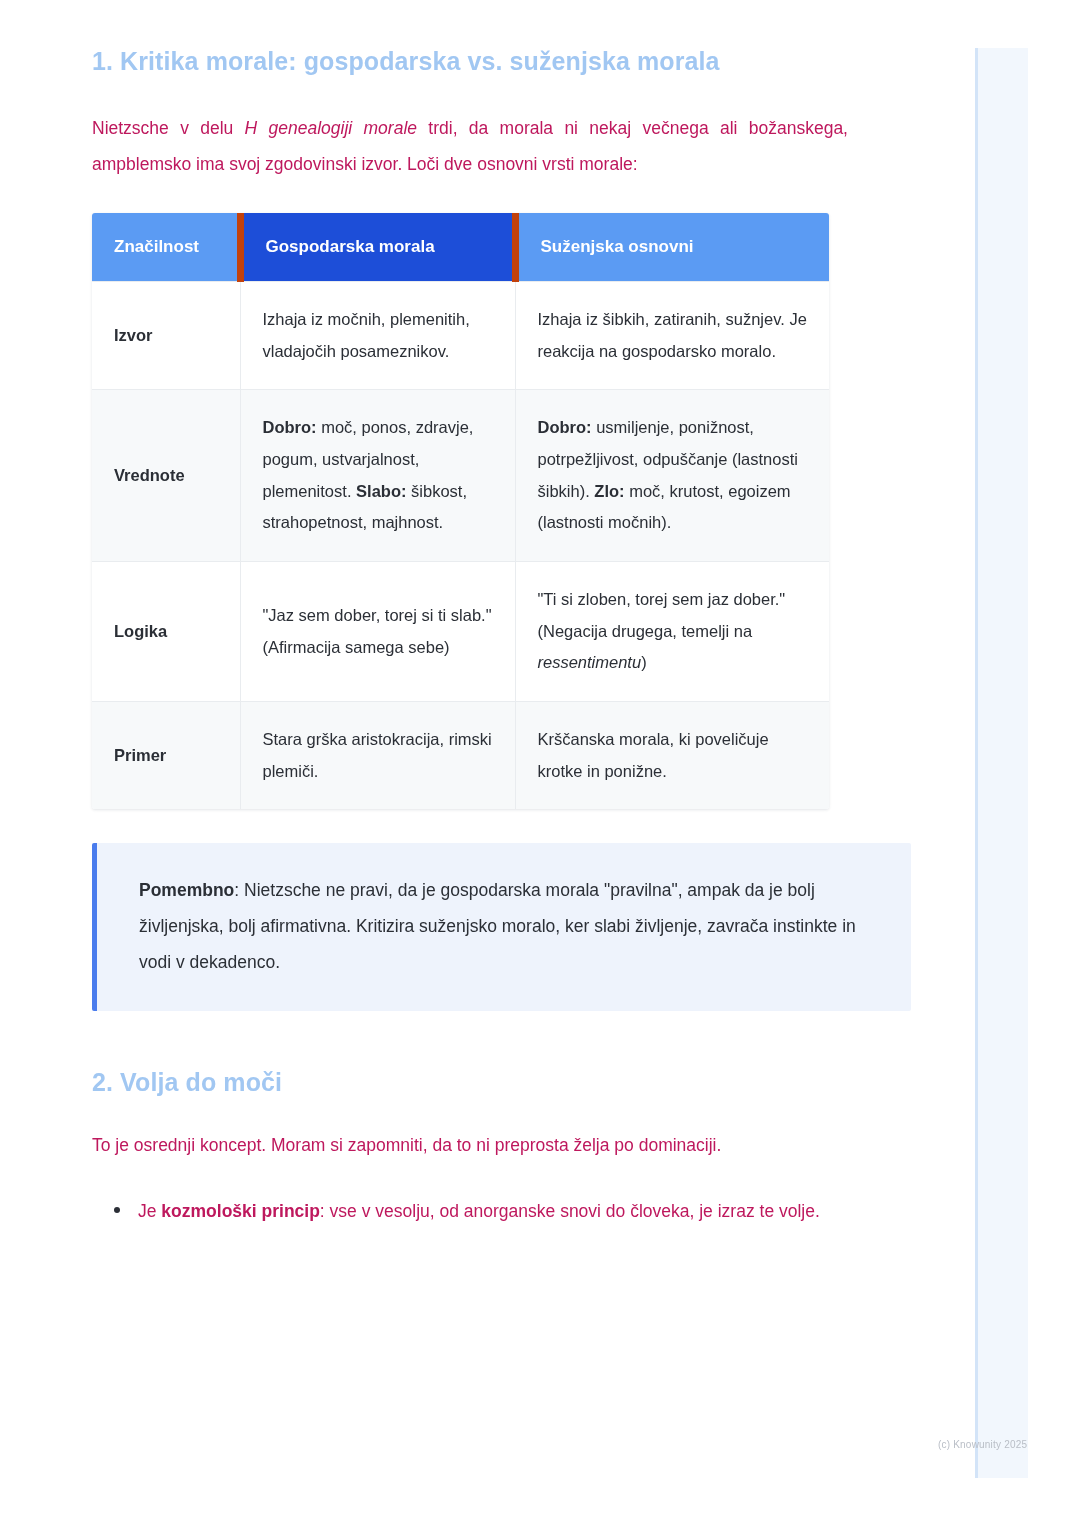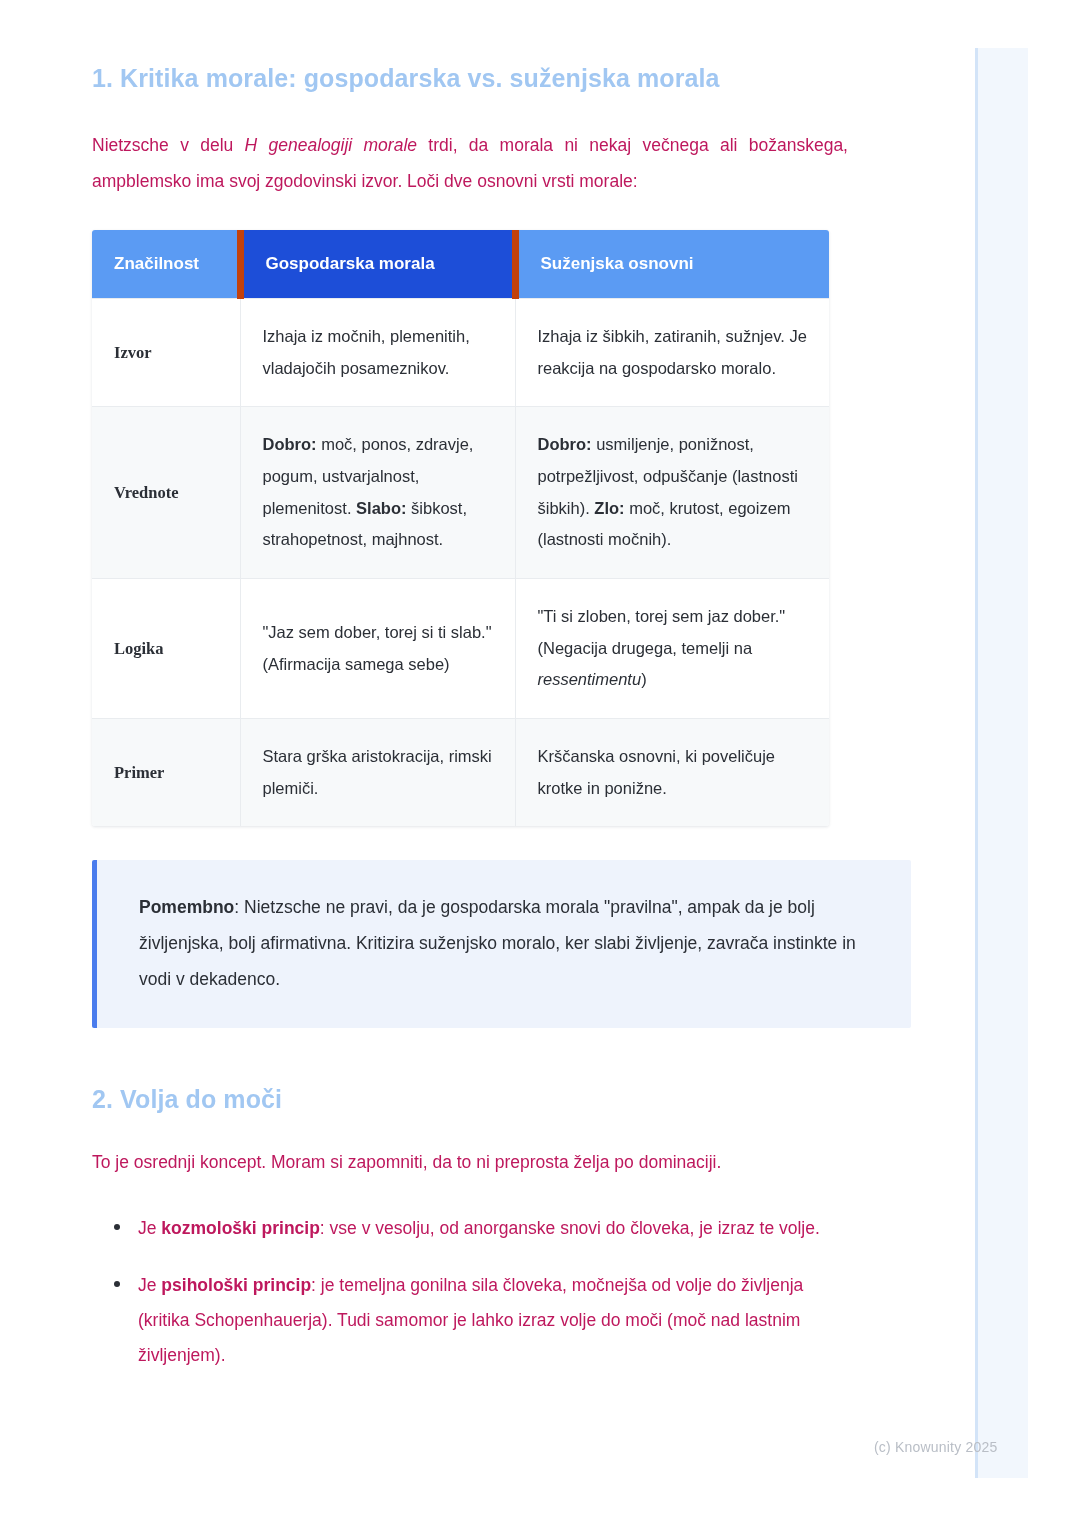--- a/index.html
+++ b/index.html
@@ -23,21 +23,21 @@
     top: 48px;
     left: 975px;
     width: 53px;
     height: 1430px;
     background: #f2f7fd;
     border-left: 3px solid #d3e4f8;
   }
 
   .page {
     position: absolute;
-    top: 17px;
+    top: 0;
     left: 0;
     width: 940px;
     padding: 46px 92px 0 92px;
   }
 
   h1.section-title {
     font-size: 25px;
     font-weight: 700;
     color: #a1c7f2;
     margin: 0 0 34px 0;
@@ -89,21 +89,20 @@
     padding: 22px 22px;
     border-right: 1px solid #e9ecef;
     border-top: 1px solid #e9ecef;
     vertical-align: middle;
     color: #2b2f36;
   }
   table.compare td:last-child { border-right: none; }
   table.compare td.rowlabel {
     font-weight: 700;
     font-size: 16.5px;
-    font-family: Liberation Serif, serif;
   }
   table.compare tbody tr:nth-child(even) td { background: #f7f9fa; }
   table.compare tbody tr:nth-child(odd) td { background: #ffffff; }
   table.compare td b { font-weight: 700; }
   table.compare td em { font-style: italic; }
   col.c1 { width: 148px; }
   col.c2 { width: 275px; }
   col.c3 { width: 314px; }
 
   
@@ -145,23 +144,23 @@
     width: 6px;
     height: 6px;
     border-radius: 50%;
     background: #2b2f36;
   }
   ul.bullets li b { font-weight: 700; }
 
   
   .watermark {
     position: absolute;
-    left: 874px;
+    left: 938px;
     top: 1439px;
-    font-size: 14px;
+    font-size: 10px;
     color: #b9bec6;
     white-space: nowrap;
     letter-spacing: 0.2px;
   }
 </style>
 </head>
 <body>
 
 <div class="right-panel" style="background: rgb(242, 247, 253);"></div>
 
@@ -199,40 +198,36 @@
           <td><b>Dobro:</b><span> usmiljenje, ponižnost, potrpežljivost, odpuščanje (lastnosti šibkih). </span><b>Zlo:</b><span> moč, krutost, egoizem (lastnosti močnih).</span></td>
         </tr>
         <tr>
           <td class="rowlabel">Logika</td>
           <td>"Jaz sem dober, torej si ti slab." (Afirmacija samega sebe)</td>
           <td><span>"Ti si zloben, torej sem jaz dober." (Negacija drugega, temelji na </span><em>ressentimentu</em><span>)</span></td>
         </tr>
         <tr>
           <td class="rowlabel">Primer</td>
           <td>Stara grška aristokracija, rimski plemiči.</td>
-          <td>Krščanska osnovni, ki poveličuje krotke in ponižne.</td>
+          <td>Krščanska morala, ki poveličuje krotke in ponižne.</td>
         </tr>
       </tbody>
     </table>
   </div>
 
   <div class="callout" style="background: rgb(238, 243, 252); border-left-color: rgb(74, 124, 237);">
     <p><b>Pomembno</b><span>: Nietzsche ne pravi, da je gospodarska morala "pravilna", ampak da je bolj življenjska, bolj afirmativna. Kritizira suženjsko moralo, ker slabi življenje, zavrača instinkte in vodi v dekadenco.</span></p>
   </div>
 
   <h1 class="section-title second" style="color: rgb(161, 199, 242);">2. Volja do moči</h1>
 
   <p class="body-text">To je osrednji koncept. Moram si zapomniti, da to ni preprosta želja po dominaciji.</p>
 
   <ul class="bullets">
     <li>
       <span class="dot"></span>
       <span>Je </span><b>kozmološki princip</b><span>: vse v vesolju, od anorganske snovi do človeka, je izraz te volje.</span>
     </li>
-    <li>
-      <span class="dot"></span>
-      <span>Je </span><b>psihološki princip</b><span>: je temeljna gonilna sila človeka, močnejša od volje do življenja (kritika Schopenhauerja). Tudi samomor je lahko izraz volje do moči (moč nad lastnim življenjem).</span>
-    </li>
   </ul>
 
 </div>
 
 <div class="watermark" style="color: rgb(185, 190, 198);">(c) Knowunity 2025</div>
 
 </body></html>

